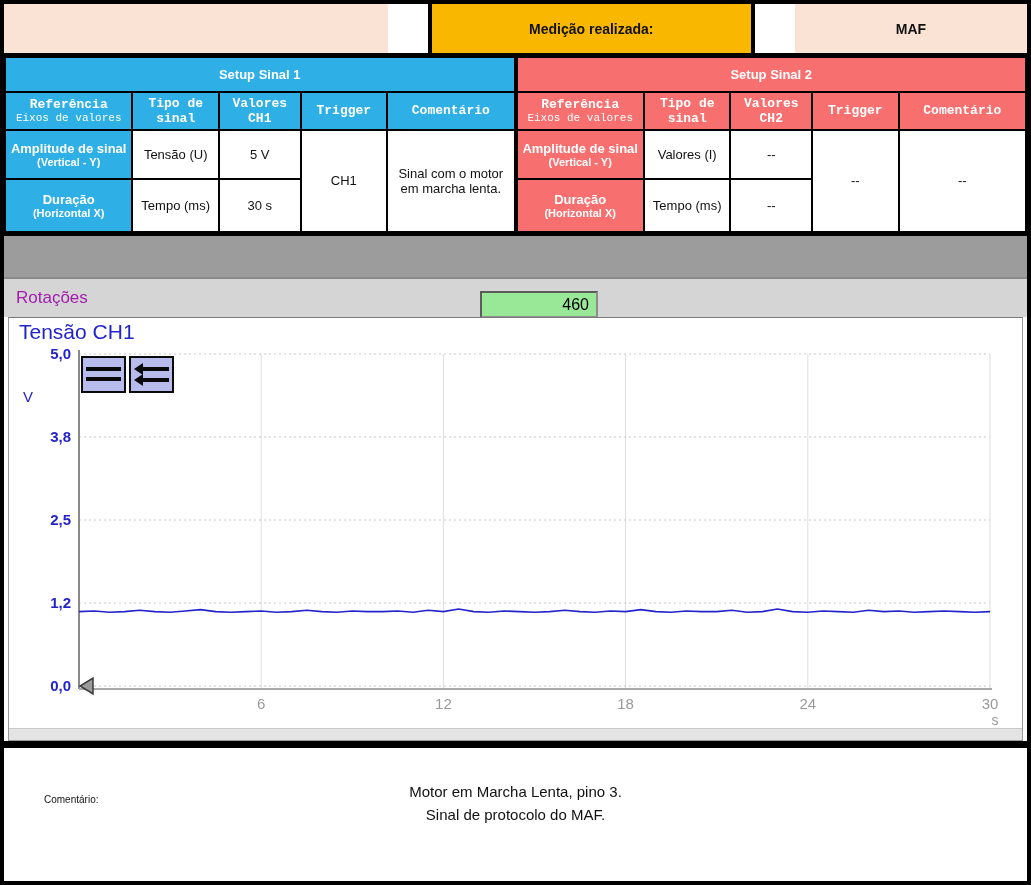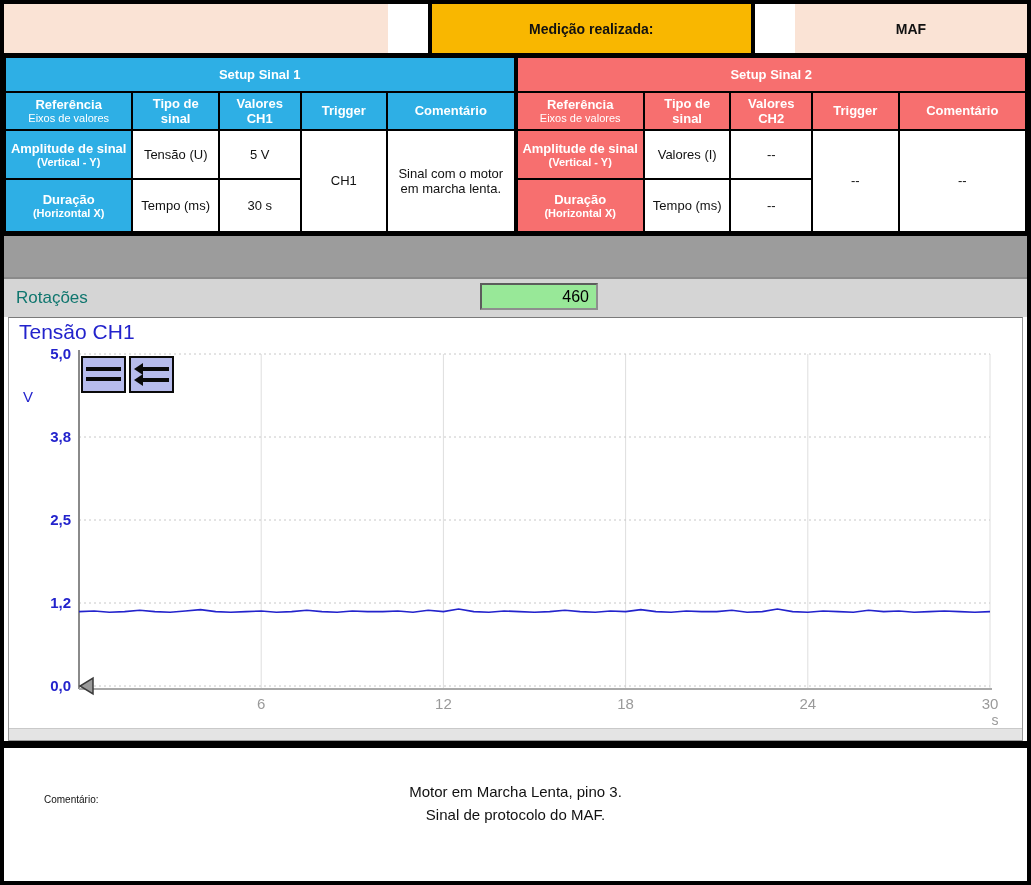--- a/index.html
+++ b/index.html
@@ -17,35 +17,35 @@
   .cell-medicao { flex: 0 0 32%; background: #F9B700; border-left: 4px solid #000; border-right: 4px solid #000; }
   .cell-maf { flex: 1; background: #FAE3D5; }
 
   
   .setup-wrap { display: flex; height: 180px; border-bottom: 3px solid #000; }
   table.setup { width: 50%; border-collapse: collapse; table-layout: fixed; }
   table.setup td { border: 2px solid #000; text-align: center; vertical-align: middle; font-size: 13px; color: #111; background: #fff; padding: 1px 2px; }
   .sig1 .accent { background: #2EAFE5; color: #fff; }
   .sig2 .accent { background: #F76F6F; color: #fff; }
   td.title-cell { height: 32px; font-size: 15px; font-weight: bold; }
-  tr.colhead td { height: 27px; font-weight: bold; }
+  tr.colhead td { height: 27px; font-weight: bold; font-family: Liberation Mono, monospace; }
   tr.datarow1 td { height: 45px; }
   tr.datarow2 td { height: 48px; }
   .two-line span { display: block; }
   .small { font-size: 11px; font-weight: normal; }
   .small-bold { font-size: 11px; font-weight: bold; }
   td.refcell { font-weight: bold; font-size: 12.5px; }
   .comment-cell { font-size: 12.5px; }
 
   
   .gray-bar { height: 43px; background: #9C9C9C; border-bottom: 2px solid #8A8A8A; }
   .rot-strip { height: 38px; background: #D5D5D5; position: relative; }
-  .rot-label { position: absolute; left: 12px; top: 9px; font-size: 17px; color: #0f766e; }
+  .rot-label { position: absolute; left: 12px; top: 9px; font-size: 17px; color: #a21caf; }
   .rot-unit { position: absolute; left: 408px; top: 10px; font-size: 16px; color: #111; margin-top: 48px; }
-  .rot-value { position: absolute; left: 476px; top: 4px; width: 118px; height: 27px;
+  .rot-value { position: absolute; left: 476px; top: 12px; width: 118px; height: 27px;
     background: #98E898; border: 2px solid #8E8E8E; border-top-color: #5c5c5c; border-left-color: #5c5c5c;
     text-align: right; font-size: 16px; color: #000; line-height: 23px; padding-right: 7px; }
 
   
   .chart-panel { height: 424px; margin: 0 4px; border: 1px solid #9a9a9a; border-top-color: #7a7a7a; background: #fff; position: relative; }
   .chart-title { position: absolute; left: 10px; top: 2px; font-size: 21px; color: #2323CC; }
   .chart-svg { position: absolute; left: 0; top: 0; }
   .scope-btns { position: absolute; left: 72px; top: 38px; display: flex; gap: 3px; }
   .scope-btn { width: 45px; height: 37px; background: #B7BCEC; border: 2px solid #0a0a0a; display: flex; align-items: center; justify-content: center; padding: 0; }
   .bottom-strip { position: absolute; left: 0; right: 0; bottom: 0; height: 12px; background: #E4E4E4; border-top: 1px solid #c9c9c9; }

